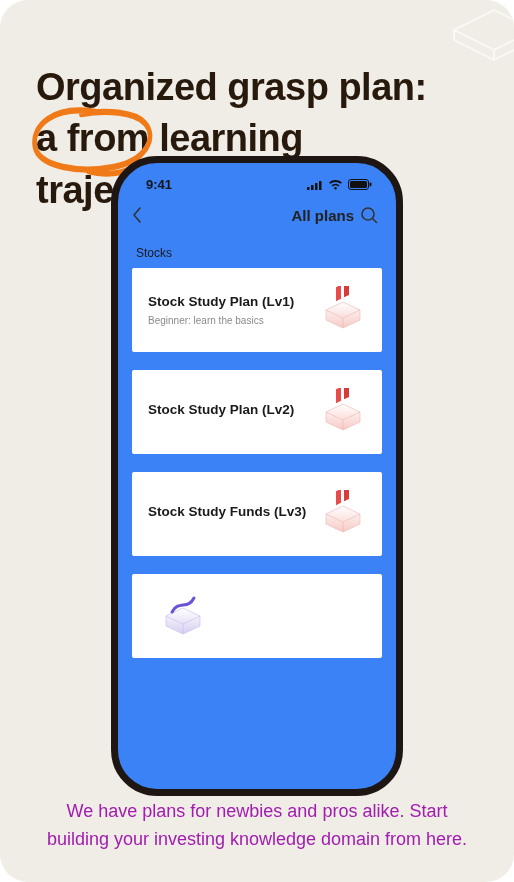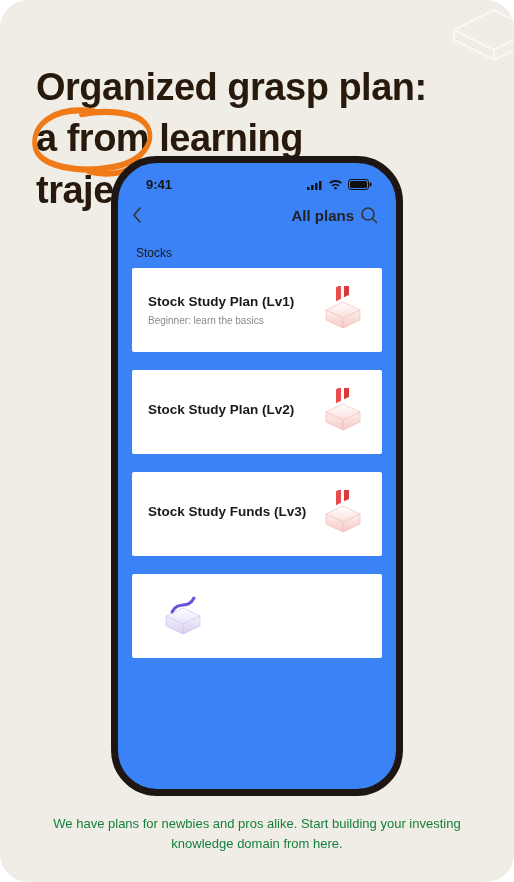--- a/index.html
+++ b/index.html
@@ -35,22 +35,22 @@
     top: -8px;
     width: calc(100% + 16px);
     height: calc(100% + 22px);
     pointer-events: none;
   }
   .subtext {
     position: absolute;
     bottom: 28px;
     left: 0; right: 0;
     text-align: center;
-    color: #15803d;
-    font-size: 13px;
+    color: #a21caf;
+    font-size: 18px;
     line-height: 1.55;
     padding: 0 40px;
   }
   
   .phone {
     position: absolute;
     left: 50%;
     transform: translateX(-50%);
     bottom: 86px;  
     width: 292px;

